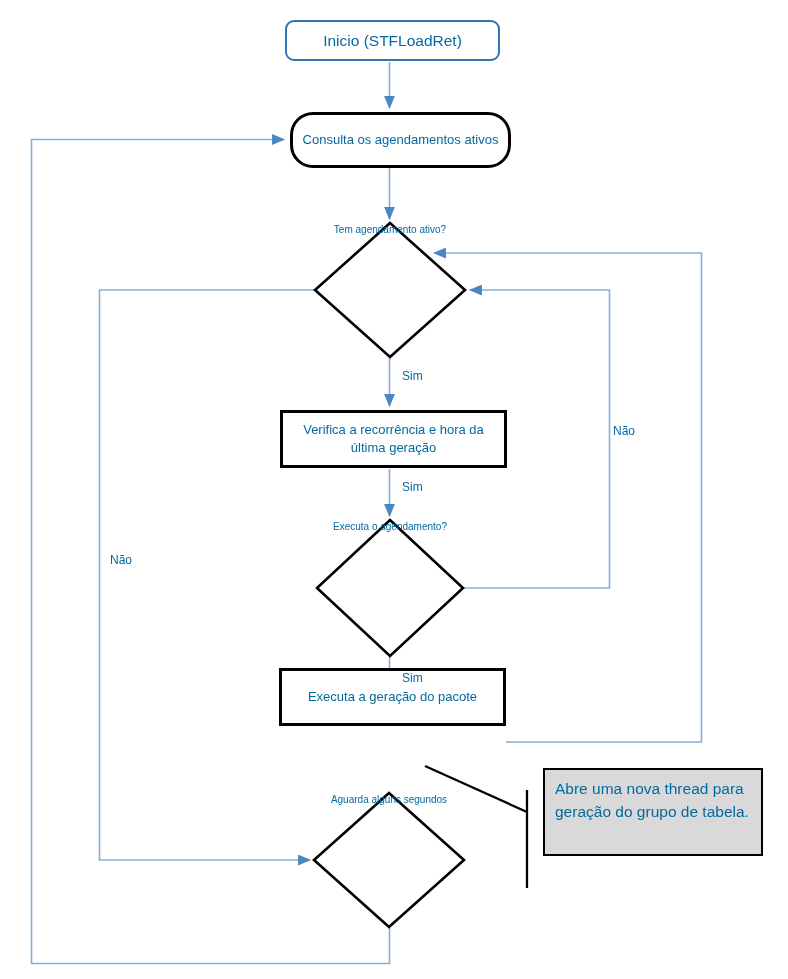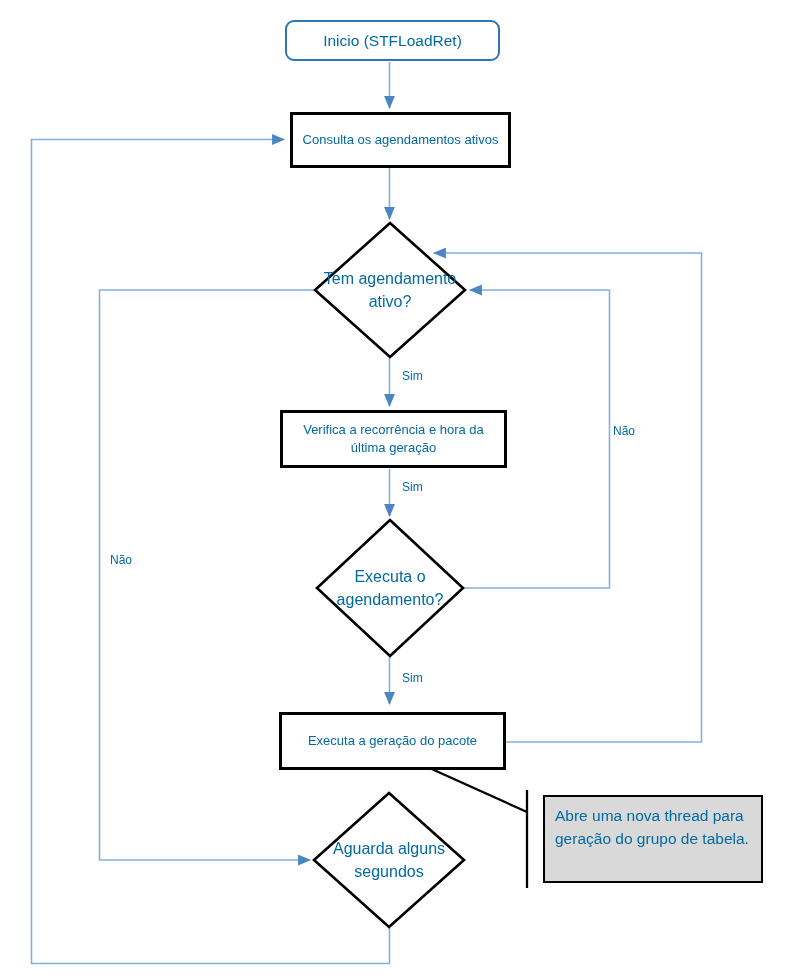--- a/index.html
+++ b/index.html
@@ -23,24 +23,24 @@
     padding:2px 8px;
   }
   .start{
     border:2px solid #2E75B6;
     border-radius:9px;
     font-size:15.5px;
   }
   .proc{border:3px solid #000000;}
   .diamond-label{
     position:absolute;
-    display:flex;align-items:center;justify-content:center;
+    display:flex;justify-content:center;
     text-align:center;
     background:transparent;
-    font-size:16px;line-height:1.45;
+    font-size:10px;line-height:1.45;
   }
   .note{
     position:absolute;
     box-sizing:border-box;
     background:#D9D9D9;
     border:2.5px solid #000000;
     font-size:15.5px;line-height:1.5;
     padding:7px 10px;
     text-align:left;
   }
@@ -79,45 +79,45 @@
     <polygon points="389,793 464,860 389,927 314,860" fill="#ffffff" stroke-width="2.6" stroke="#000000"></polygon>
 
     <line x1="425" y1="766" x2="527" y2="812" stroke-width="2.3" fill="none" stroke="#000000"></line>
     <line x1="527" y1="790" x2="527" y2="888" stroke-width="2.3" fill="none" stroke="#000000"></line>
   </svg>
 
   <div class="node start" style="left:285px;top:20px;width:215px;height:41px;">
     <span>Inicio (STFLoadRet)</span>
   </div>
 
-  <div class="node proc" style="left:290px;top:112px;width:221px;height:56px;">
+  <div class="node proc" style="left:290px;top:112px;width:221px;height:56px;border-radius:23px;">
     <span>Consulta os agendamentos ativos</span>
   </div>
 
   <div class="node proc" style="left:280px;top:410px;width:227px;height:58px;">
     <span>Verifica a recorrência e hora da última geração</span>
   </div>
 
-  <div class="node proc" style="left:279px;top:712px;width:227px;height:58px;">
+  <div class="node proc" style="left:279px;top:668px;width:227px;height:58px;">
     <span>Executa a geração do pacote</span>
   </div>
 
   <div class="diamond-label" style="left:320px;top:223px;width:140px;height:134px;">
     <span>Tem agendamento ativo?</span>
   </div>
 
   <div class="diamond-label" style="left:319px;top:793px;width:140px;height:134px;">
     <span>Aguarda alguns segundos</span>
   </div>
 
   <div class="diamond-label" style="left:322px;top:520px;width:136px;height:136px;">
     <span>Executa o agendamento?</span>
   </div>
 
-  <div class="note" style="left:543px;top:795px;width:220px;height:88px;">
+  <div class="note" style="left:543px;top:768px;width:220px;height:88px;">
     <span>Abre uma nova thread para geração do grupo de tabela.</span>
   </div>
 
   <div class="edge-label" style="left:402px;top:369px;">Sim</div>
   <div class="edge-label" style="left:402px;top:480px;">Sim</div>
   <div class="edge-label" style="left:402px;top:671px;">Sim</div>
   <div class="edge-label" style="left:110px;top:553px;">Não</div>
   <div class="edge-label" style="left:613px;top:424px;">Não</div>
 
 </div>

